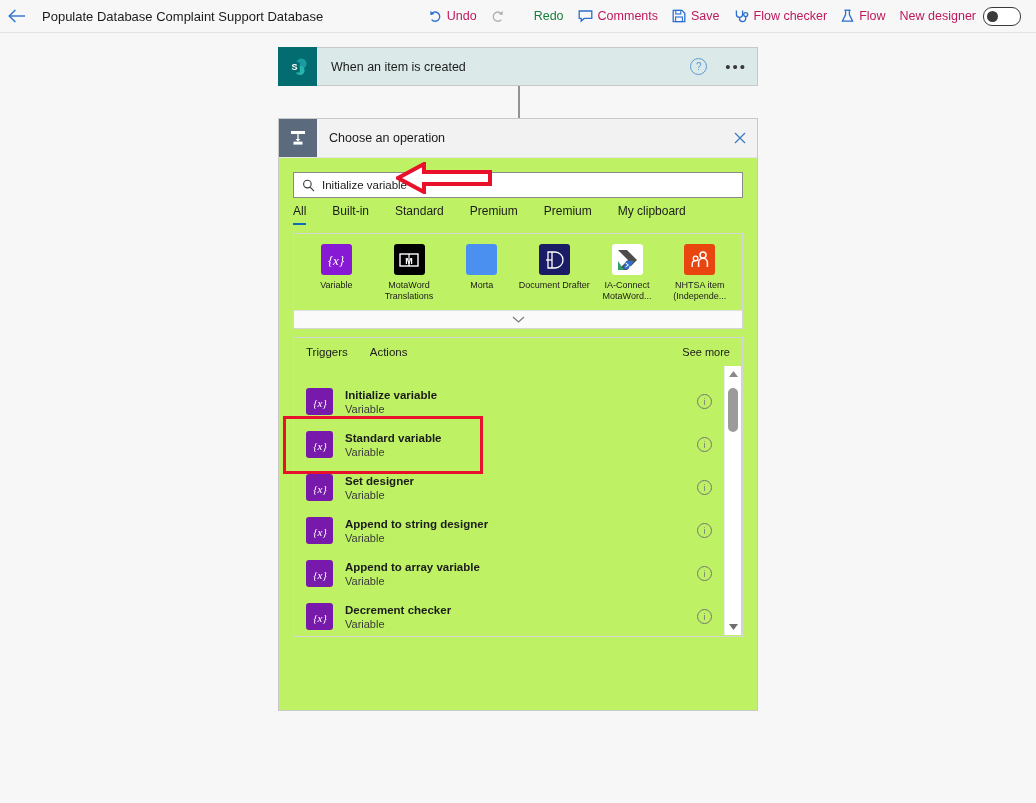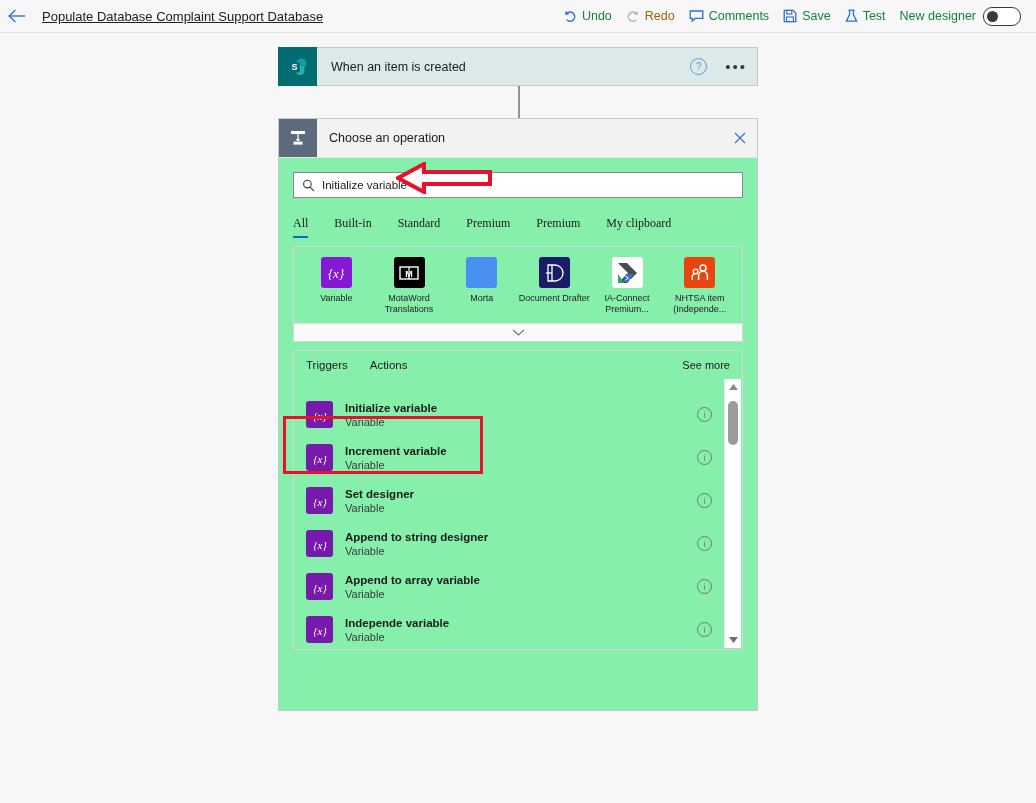--- a/index.html
+++ b/index.html
@@ -19,21 +19,20 @@
 
   
   .topbar {
     position: absolute;
     left: 0; top: 0;
     width: 1036px; height: 32px;
     background: #f7f7f7;
     border-bottom: 1px solid #e3e3e3;
     display: flex;
     align-items: center;
-    text-decoration: underline;
   }
   .topbar-left {
     display: flex;
     align-items: center;
     flex: 0 0 auto;
   }
   .back-arrow {
     width: 34px; height: 32px;
     display: flex; align-items: center; justify-content: center;
     cursor: pointer;
@@ -50,25 +49,25 @@
     height: 32px;
     display: flex;
     align-items: center;
   }
   .cmd {
     display: flex;
     align-items: center;
     height: 32px;
     padding: 0 7px;
     font-size: 12.5px;
-    color: #15803d;
+    color: #be185d;
     cursor: pointer;
     white-space: nowrap;
   }
-  .cmd.disabled { color: #a16207; cursor: default; }
+  .cmd.disabled { color: #15803d; cursor: default; gap: 24px; }
   .cmd .gl { margin-right: 5px; display: inline-flex; align-items: center; }
   .toggle-pill {
     width: 36px; height: 17px;
     border-radius: 9px;
     border: 1px solid #3a3a3a;
     background: #ffffff;
     position: relative;
     margin-left: 7px;
     cursor: pointer;
   }
@@ -139,21 +138,21 @@
     position: absolute;
     left: 511px; top: 53px;
     width: 16px; height: 44px;
   }
 
   
   .picker {
     position: absolute;
     left: 278px; top: 85px;
     width: 480px; height: 593px;
-    background: #86efac;
+    background: #bef264;
     border: 1px solid #c8c8c8;
     box-sizing: border-box;
   }
   .picker-head {
     height: 38px;
     background: #f2f2f2;
     display: flex;
     align-items: center;
     border-bottom: 1px solid #e6e6e6;
   }
@@ -203,23 +202,21 @@
     color: #1b1b1b;
     background: transparent;
     padding: 0;
     height: 20px;
   }
 
   
   .tabs {
     display: flex;
     padding: 0 14px;
-    margin-top: 12px;
     border-bottom: 0;
-    font-family: Liberation Serif, serif;
   }
   .tab {
     font-size: 12px;
     color: #1b1b1b;
     padding: 6px 0 7px 0;
     margin-right: 26px;
     cursor: pointer;
     position: relative;
     white-space: nowrap;
   }
@@ -445,29 +442,39 @@
       <span class="gl">
         <svg width="14" height="14" viewBox="0 0 14 14" aria-hidden="true">
           <path d="M1.2 1.4 H10 L12.8 4.2 V12.6 H1.2 Z" fill="none" stroke="#2a6fd1" stroke-width="1.3"></path>
           <rect x="3.8" y="1.4" width="5" height="3.6" fill="none" stroke="#2a6fd1" stroke-width="1.1"></rect>
           <rect x="3.6" y="8" width="6.8" height="4.6" fill="none" stroke="#2a6fd1" stroke-width="1.1"></rect>
         </svg>
       </span>
       <span>Save</span>
     </div>
 
+    <div class="cmd">
+      <span class="gl">
+        <svg width="15" height="14" viewBox="0 0 15 14" aria-hidden="true">
+          <path d="M2.4 1.4 V5.2 a3.1 3.1 0 0 0 6.2 0 V1.4" fill="none" stroke="#2a6fd1" stroke-width="1.3"></path>
+          <path d="M5.5 8.4 V9.6 a3.1 3.1 0 0 0 6.2 0 V7.6" fill="none" stroke="#2a6fd1" stroke-width="1.3"></path>
+          <circle cx="11.7" cy="5.6" r="2" fill="none" stroke="#2a6fd1" stroke-width="1.3"></circle>
+        </svg>
+      </span>
+      <span>Flow checker</span>
+    </div>
 
     <div class="cmd">
       <span class="gl">
         <svg width="13" height="14" viewBox="0 0 13 14" aria-hidden="true">
           <path d="M4.6 1.2 V5.6 L1.4 12.2 H11.6 L8.4 5.6 V1.2" fill="none" stroke="#2a6fd1" stroke-width="1.3"></path>
           <path d="M3.4 1.2 H9.6" fill="none" stroke="#2a6fd1" stroke-width="1.3"></path>
         </svg>
       </span>
-      <span>Test</span>
+      <span>Flow</span>
     </div>
 
     <div class="cmd">
       <span>New designer</span>
       <span class="toggle-pill">
         <span class="toggle-knob"></span>
       </span>
     </div>
   </div>
 </div>
@@ -579,21 +586,21 @@
         <div class="connector">
           <div class="conn-tile" style="background:#ffffff">
             <svg width="30" height="30" viewBox="0 0 30 30" aria-hidden="true">
               <path d="M6 5 H15 L25 15 L15 25 H6 L16 15 Z" fill="#4c4c4c"></path>
               <path d="M6 16 L12 25 H6 Z" fill="#2f9e6b"></path>
               <path d="M14 16 L22 16 L16 24 L11 24 Z" fill="#2f6fd0"></path>
               <path d="M13.6 18 L16.4 20 L13.6 22" fill="none" stroke="#ffffff" stroke-width="1"></path>
               <path d="M17 22 H19.6" stroke="#ffffff" stroke-width="1"></path>
             </svg>
           </div>
-          <div class="conn-name">IA-Connect Premium...</div>
+          <div class="conn-name">IA-Connect MotaWord...</div>
         </div>
 
 
         <div class="connector">
           <div class="conn-tile" style="background:#e8450f">
             <svg width="26" height="26" viewBox="0 0 26 26" aria-hidden="true">
               <circle cx="16" cy="8" r="3" fill="none" stroke="#ffffff" stroke-width="1.5"></circle>
               <path d="M11.6 20 V15.6 a4.4 4.4 0 0 1 8.8 0 V20" fill="none" stroke="#ffffff" stroke-width="1.5"></path>
               <circle cx="8.6" cy="11.4" r="2.3" fill="none" stroke="#ffffff" stroke-width="1.4"></circle>
               <path d="M5.2 20 V17 a3.4 3.4 0 0 1 3.4-3.4" fill="none" stroke="#ffffff" stroke-width="1.4"></path>
@@ -632,21 +639,21 @@
           <div class="info-circle">i</div>
         </div>
 
         <div class="result-row">
           <div class="res-tile">
             <svg width="24" height="24" viewBox="0 0 24 24" aria-hidden="true">
               <text x="12" y="16.5" font-family="'Liberation Serif',serif" font-size="11" font-style="italic" fill="#ffffff" text-anchor="middle">{x}</text>
             </svg>
           </div>
           <div class="res-text">
-            <div class="res-title">Increment variable</div>
+            <div class="res-title">Standard variable</div>
             <div class="res-sub">Variable</div>
           </div>
           <div class="info-circle">i</div>
         </div>
 
         <div class="result-row">
           <div class="res-tile">
             <svg width="24" height="24" viewBox="0 0 24 24" aria-hidden="true">
               <text x="12" y="16.5" font-family="'Liberation Serif',serif" font-size="11" font-style="italic" fill="#ffffff" text-anchor="middle">{x}</text>
             </svg>
@@ -684,21 +691,21 @@
           <div class="info-circle">i</div>
         </div>
 
         <div class="result-row">
           <div class="res-tile">
             <svg width="24" height="24" viewBox="0 0 24 24" aria-hidden="true">
               <text x="12" y="16.5" font-family="'Liberation Serif',serif" font-size="11" font-style="italic" fill="#ffffff" text-anchor="middle">{x}</text>
             </svg>
           </div>
           <div class="res-text">
-            <div class="res-title">Independe variable</div>
+            <div class="res-title">Decrement checker</div>
             <div class="res-sub">Variable</div>
           </div>
           <div class="info-circle">i</div>
         </div>
 
       </div>
 
       <div class="vscroll">
         <div class="vs-arrow">
           <svg width="9" height="6" viewBox="0 0 9 6" aria-hidden="true">

